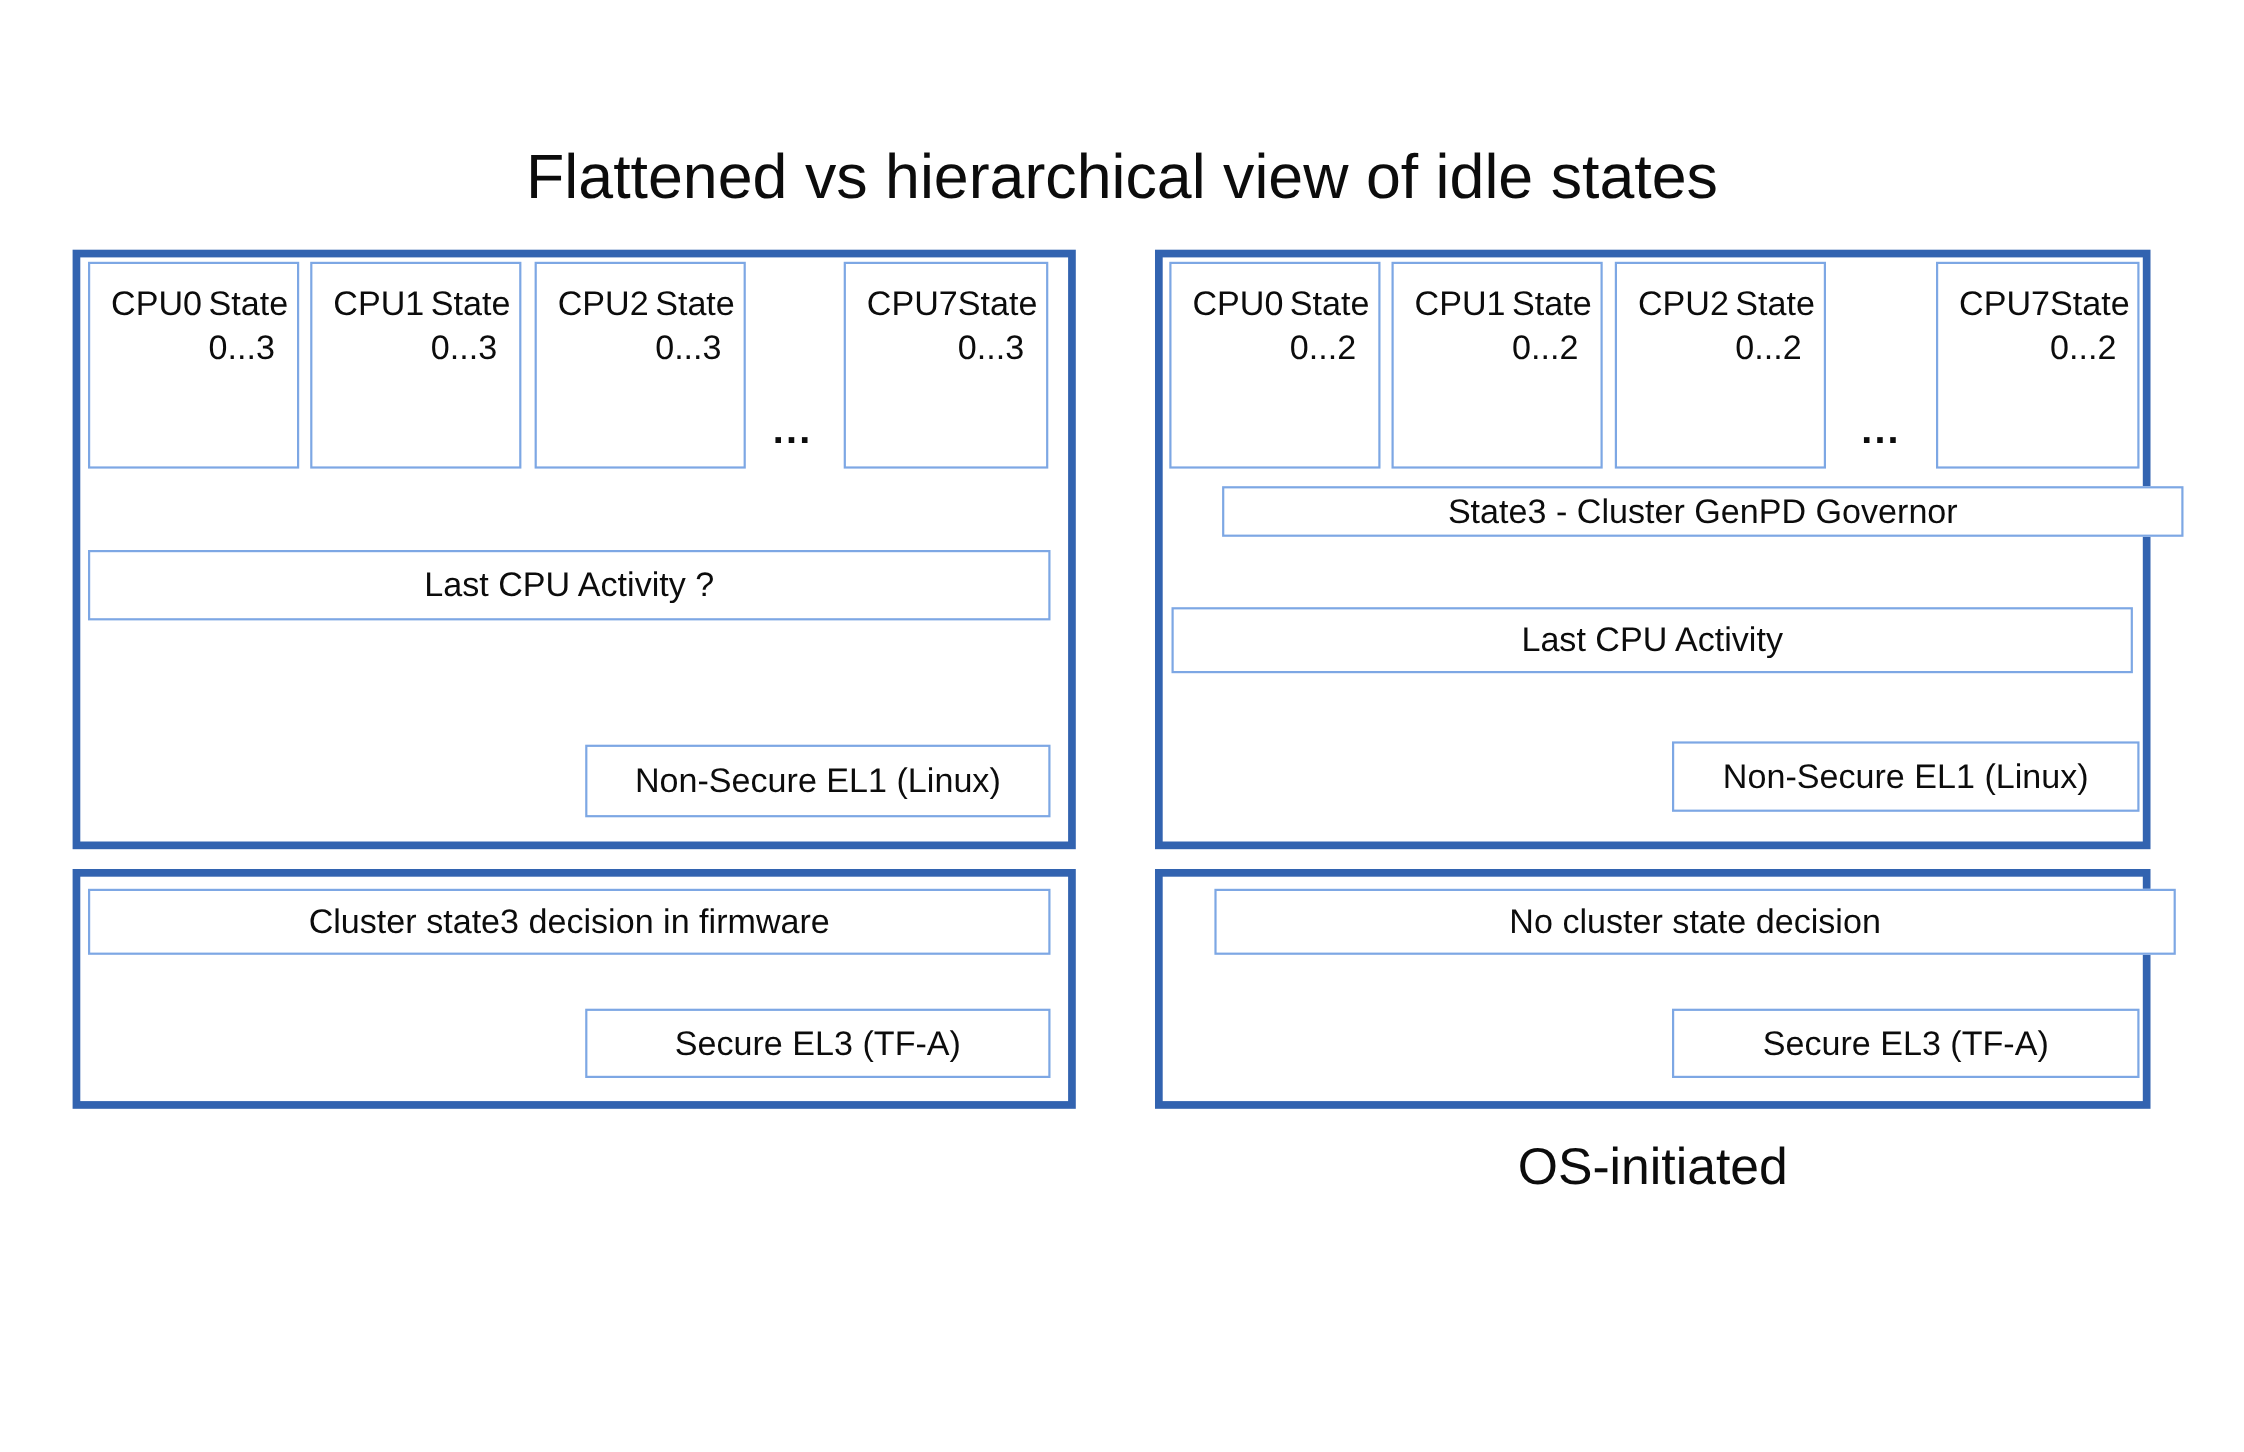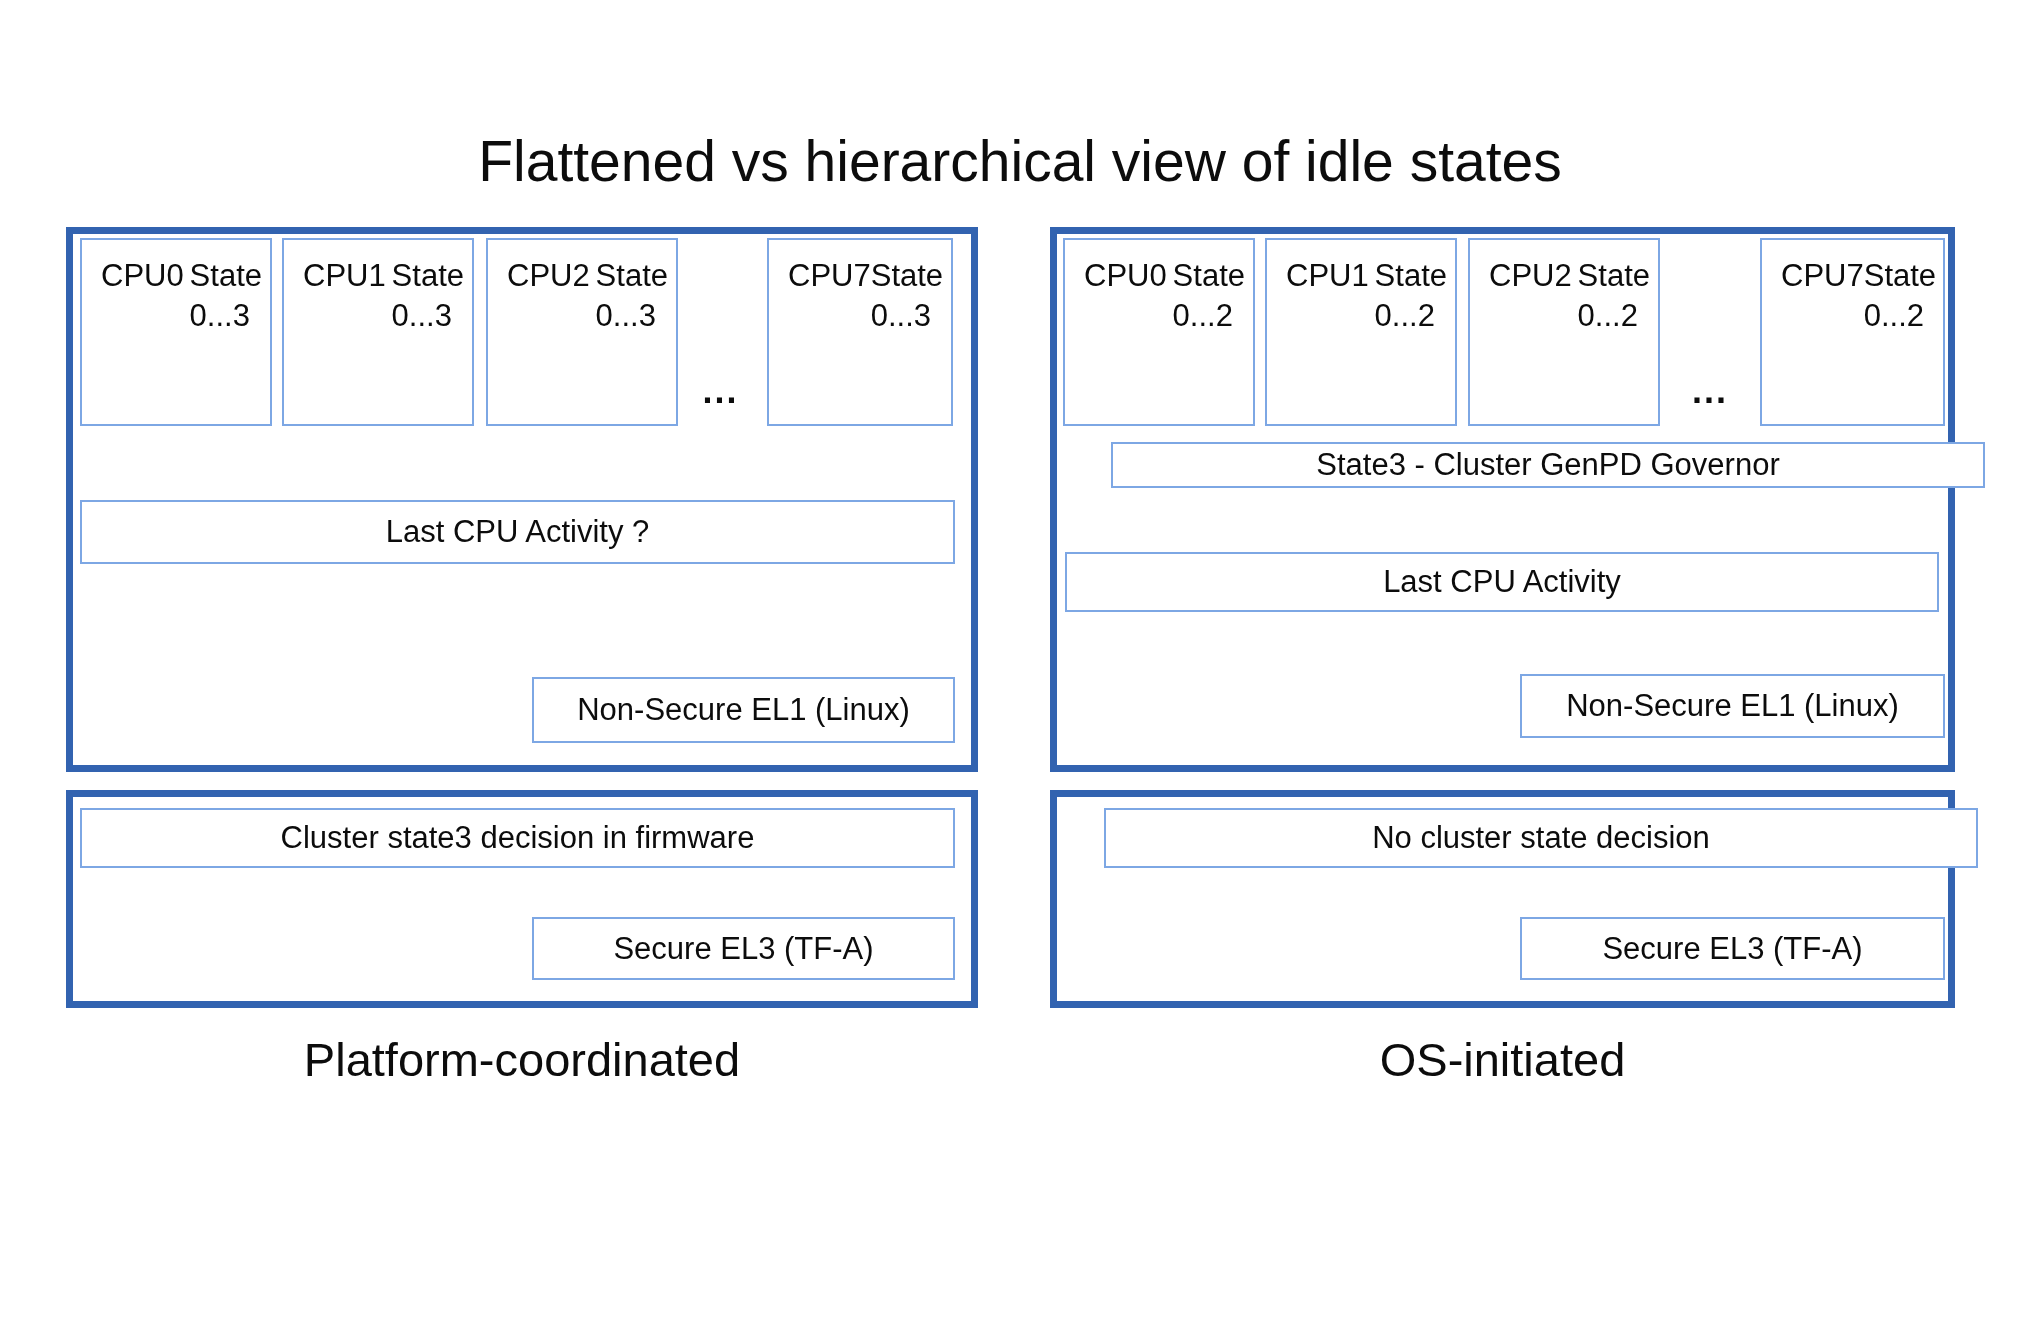--- a/index.html
+++ b/index.html
@@ -156,21 +156,20 @@
 
     <div class="lightbox" id="l-last-activity">Last CPU Activity ?</div>
     <div class="lightbox" id="l-non-secure">Non-Secure EL1 (Linux)</div>
   </div>
 
   <div class="panel" id="panel-left-bottom">
     <div class="lightbox" id="l-cluster-decision">Cluster state3 decision in firmware</div>
     <div class="lightbox" id="l-secure-el3">Secure EL3 (TF-A)</div>
   </div>
 
-  <div class="caption" id="caption-left">Platform-coordinated</div>
 
   <div class="panel" id="panel-right-top">
 
     <div class="cpu" id="r-cpu0">
       <div>CPU0</div>
       <div class="state">
         <span>State</span>
         <span>0...2</span>
       </div>
     </div>

